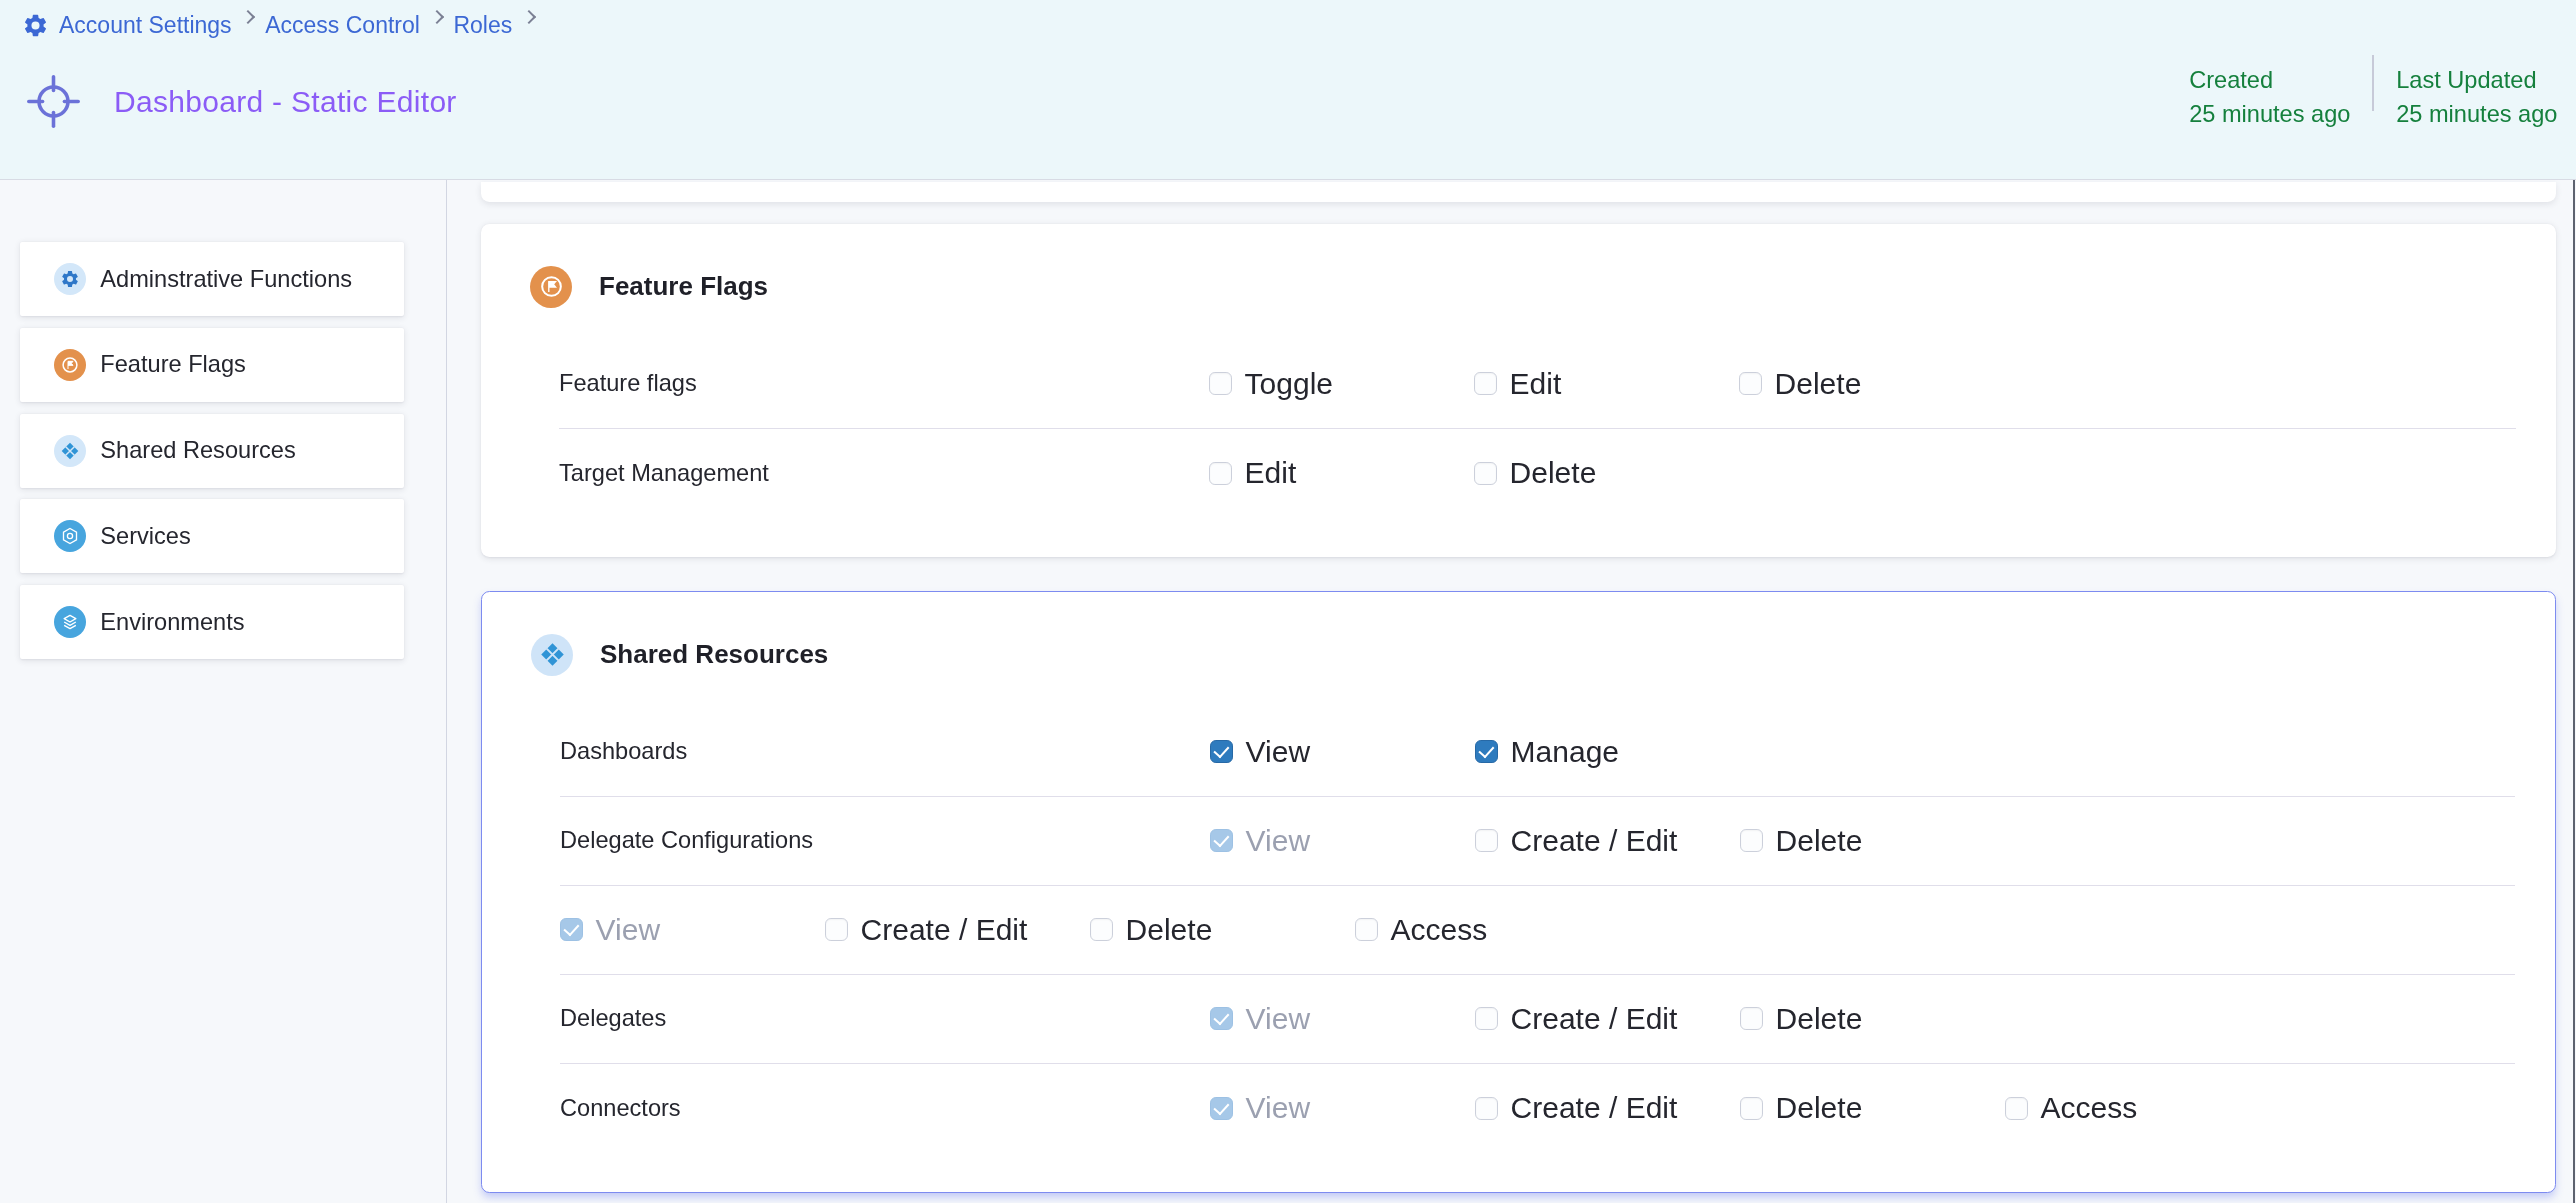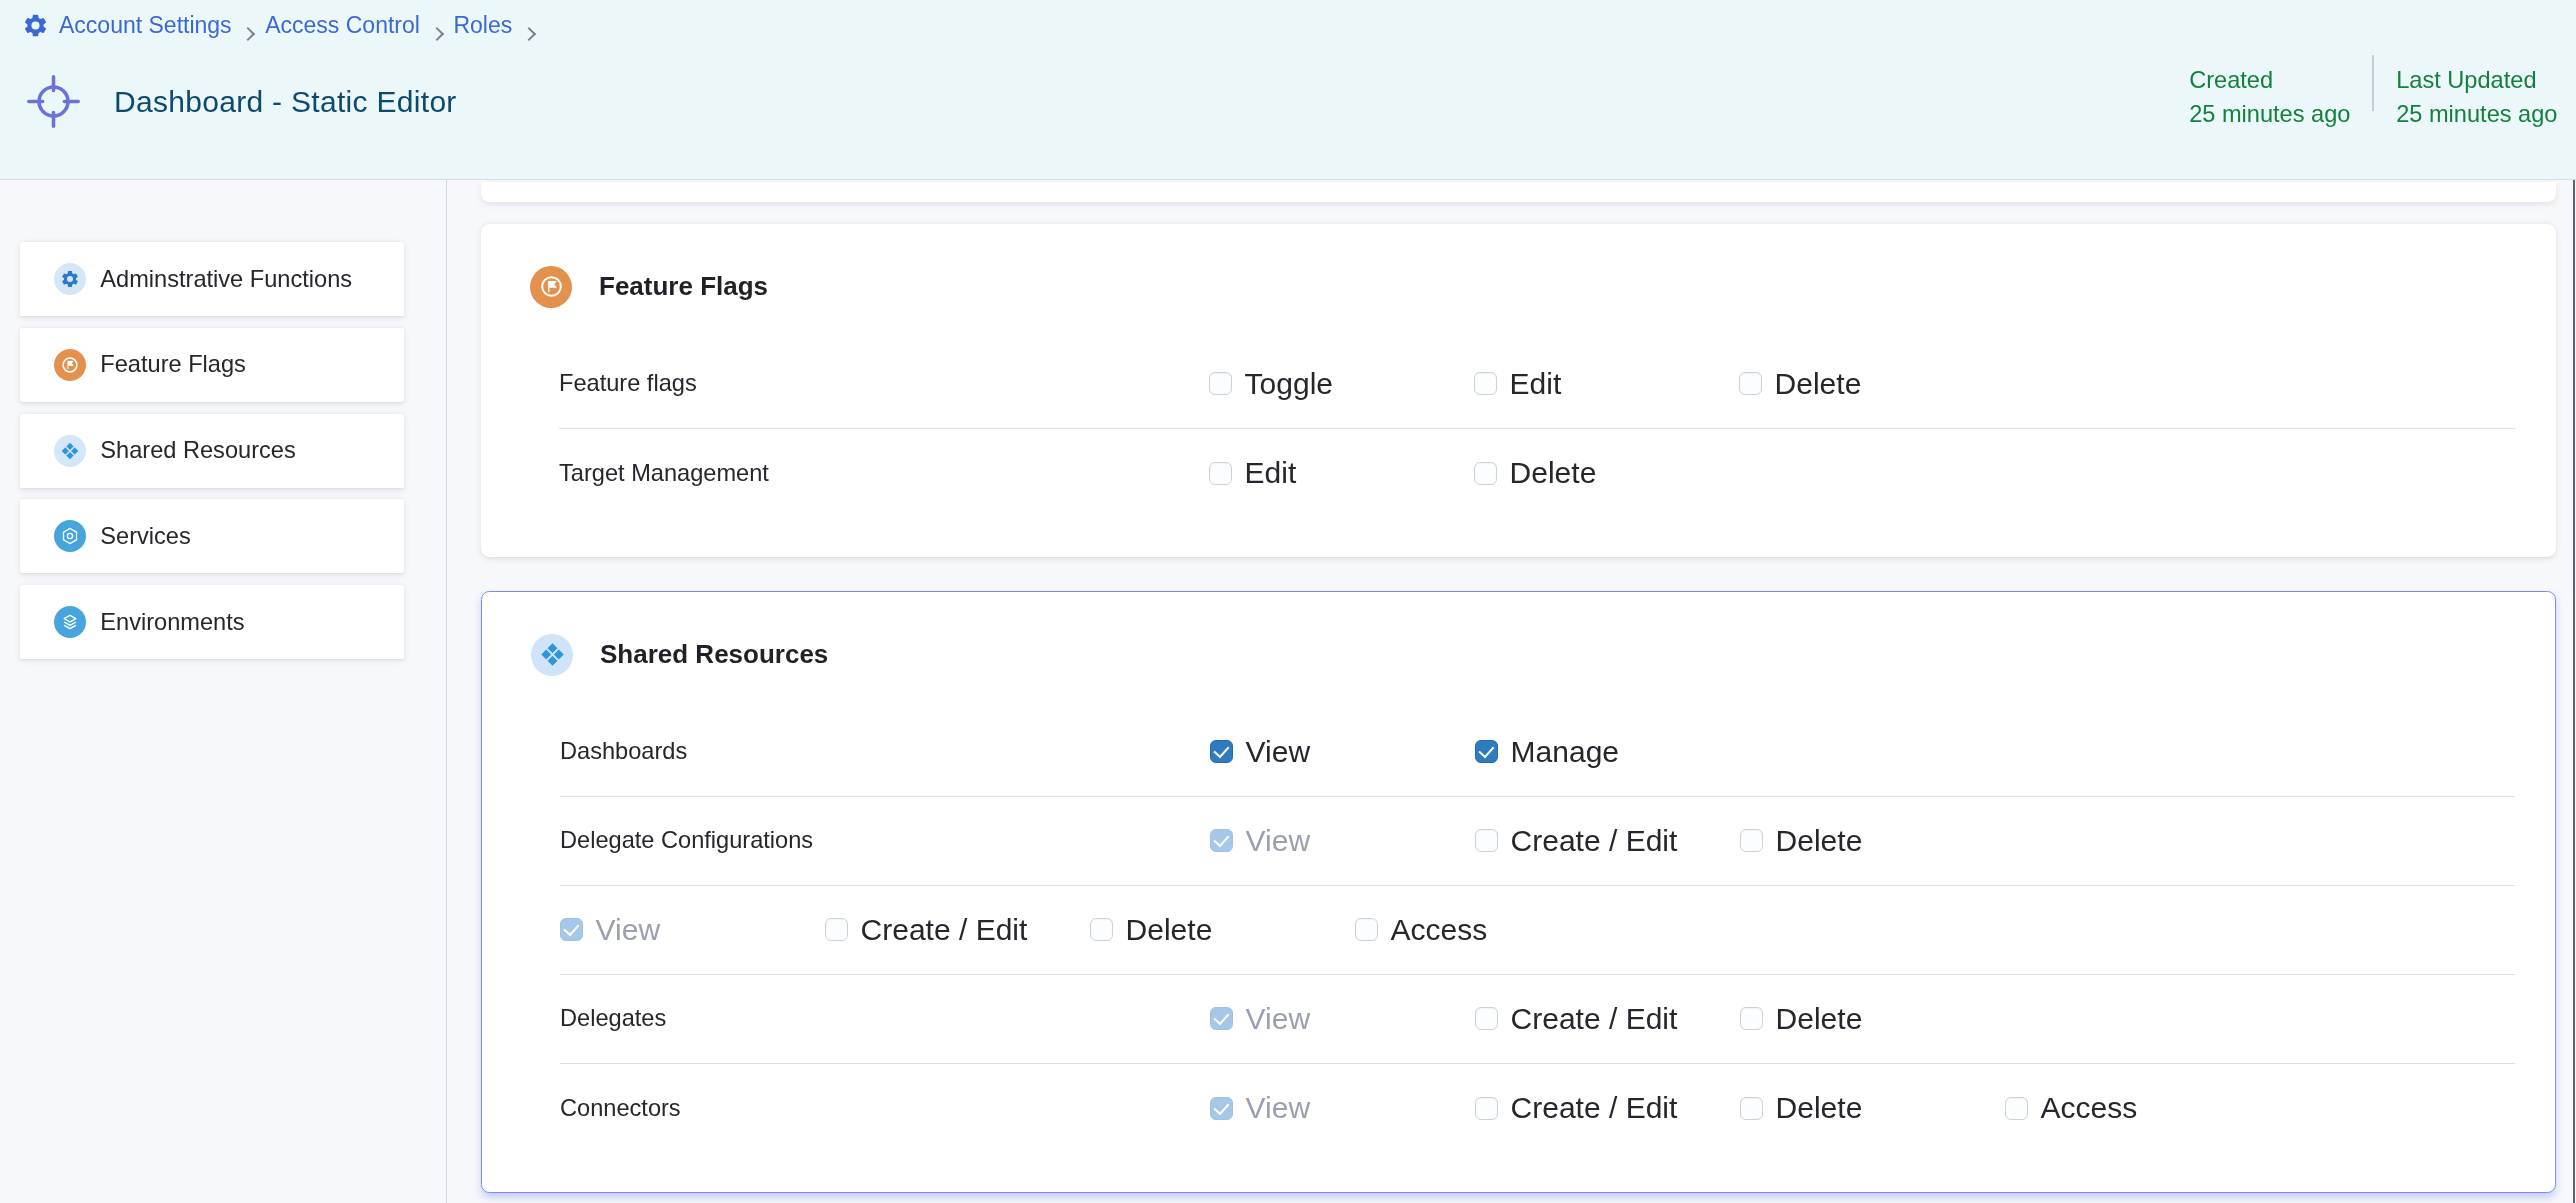--- a/index.html
+++ b/index.html
@@ -8,33 +8,33 @@
     font-family:"Liberation Sans","DejaVu Sans",sans-serif;
     background:#f6f8fb; color:#25262e; position:relative;
   }
   
   .header {
     height:180px; background:#ecf7fa; border-bottom:1.7px solid #d8dbe4;
     position:relative; width:100%;
   }
   .breadcrumb {
     position:absolute; left:22px; top:11.8px;
-    display:flex; align-items:flex-end; font-size:23px; color:#3c68d4;
+    display:flex; align-items:flex-start; font-size:23px; color:#3c68d4;
   }
   .crumb-gear { width:27px; height:27px; margin-right:10px; display:flex; align-items:center; }
   .crumb-gear svg { width:27px; height:27px; fill:#3c68d4; }
   .crumb { color:#3c68d4; text-decoration:none; cursor:pointer; }
   .chev {
     width:10px; height:10px; border-top:2.5px solid #7b8094; border-right:2.5px solid #7b8094;
     transform:rotate(45deg); margin:0 11.8px; flex:none;
   }
   .title-row { position:absolute; left:25px; top:71px; display:flex; align-items:center; }
   .title-icon { width:57px; height:61px; margin-right:32px; }
   .title-icon svg { width:57px; height:61px; }
-  .page-title { font-size:30px; font-weight:500; color:#0c4a6e; letter-spacing:0.3px; }
+  .page-title { font-size:30px; font-weight:500; color:#8b5cf6; letter-spacing:0.3px; }
   .meta { position:absolute; right:18.5px; top:35px; display:flex; align-items:center; }
   .meta-block { font-size:23.6px; line-height:34px; color:#15803d;margin-top:28px; }
   .meta-sep { width:1.7px; height:56px; background:#c7cad8; margin:0 22px; }
   
   .content { display:flex; height:1023px; background:#f6f8fb; }
   .sidebar { width:447px; flex:none; border-right:1.7px solid #d2d6e2; padding:62px 0 0 20px; }
   .side-item {
     width:384px; height:74px; background:#fff; border-radius:2px;
     box-shadow:0 1.7px 5.9px rgba(40,41,61,.10), 0 0.8px 1.7px rgba(40,41,61,.06);
     display:flex; align-items:center; padding-left:34px; margin-bottom:11.8px; cursor:pointer;

